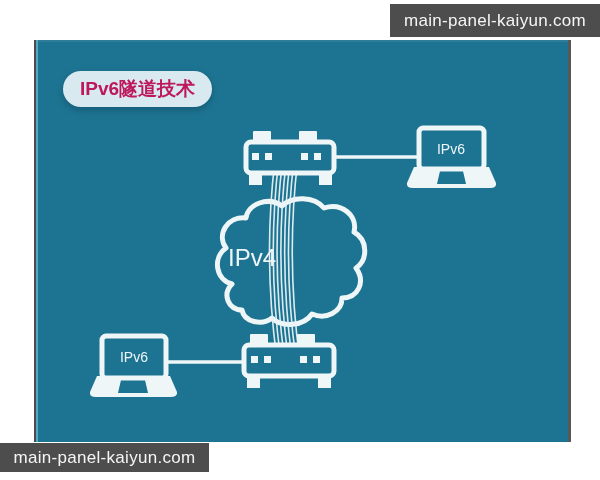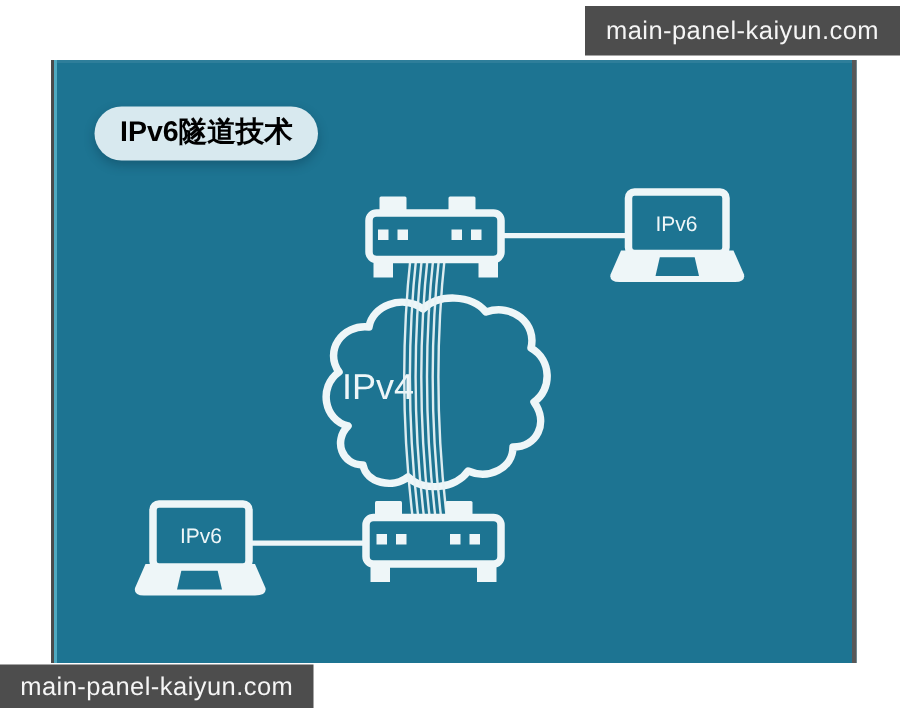--- a/index.html
+++ b/index.html
@@ -16,21 +16,21 @@
   .watermark.top{left:390px;top:4px;width:210px;height:33px;}
   .watermark.bottom{left:0px;top:443px;width:209px;height:29px;}
   .panel{
     position:absolute;left:34px;top:40px;width:532px;height:402px;
     background:#1d7492;
     border-left:2px solid #4b4b4b;border-right:3px solid #585858;
     box-shadow:inset 2px 0 0 #4fa9c0, inset 0 2px 0 rgba(255,255,255,0.08);
   }
   .badge{
     position:absolute;left:63px;top:71px;
-    background:#d8e9ef;color:#000000;
+    background:#d8e9ef;color:#be185d;
     font-size:19px;font-weight:bold;line-height:1.25;
     padding:6px 17px;border-radius:20px;
     box-shadow:0 3px 7px rgba(0,30,45,0.28);
     white-space:nowrap;
   }
   svg.diagram{position:absolute;left:0;top:0;width:600px;height:480px;}
   .wline{stroke:#eef6f8;fill:none;}
   .wfill{fill:#eef6f8;stroke:none;}
   .tealfill{fill:#1d7492;}
   .devbody{fill:#1d7492;stroke:#eef6f8;stroke-width:5;}

